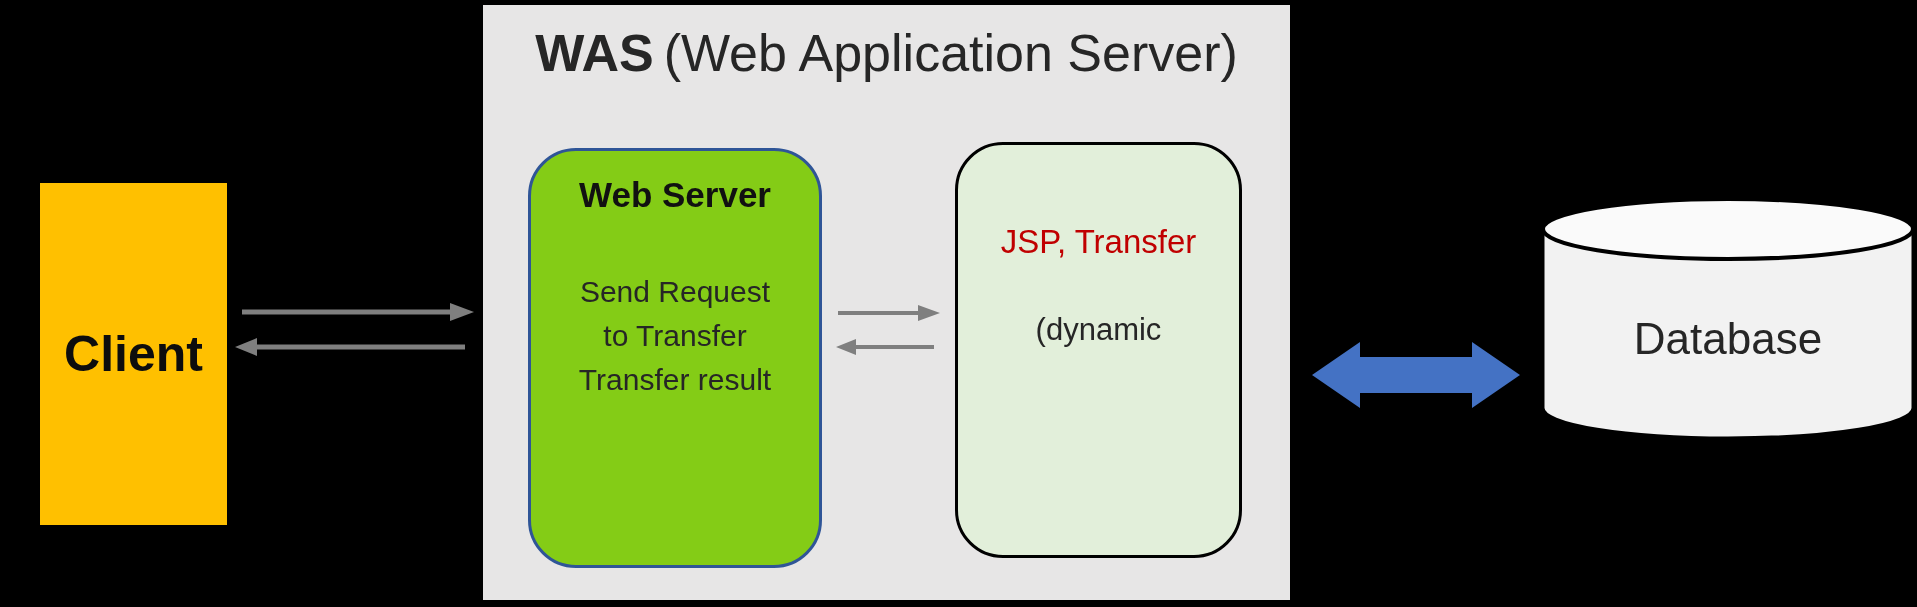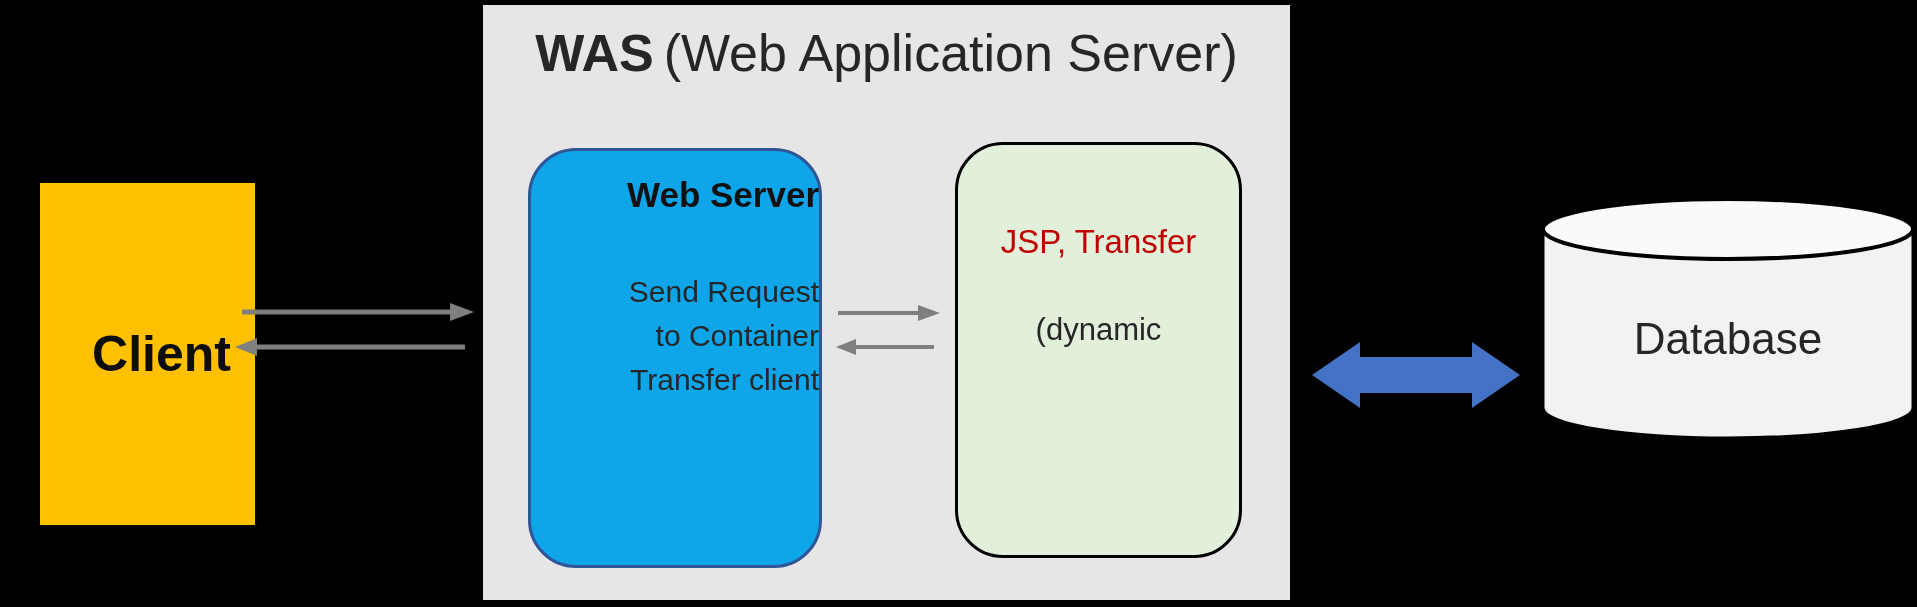--- a/index.html
+++ b/index.html
@@ -4,21 +4,21 @@
 <style>
   html,body{margin:0;padding:0;background:#000;}
   .canvas{
     position:relative;width:1917px;height:607px;background:#000;overflow:hidden;
     font-family:"Liberation Sans", sans-serif;
   }
   
   .client-box{
     position:absolute;left:40px;top:183px;width:187px;height:342px;
     background:#FFC000;display:flex;flex-direction:column;align-items:center;
-    justify-content:center;text-align:center;padding-left:28px;
+    justify-content:center;text-align:center;
   }
   .client-title{font-size:50px;font-weight:bold;color:#0d0d0d;line-height:56px;}
   .client-sub{margin-top:22px;font-size:32px;color:#1a1a1a;line-height:45px;}
   
   .was-box{
     position:absolute;left:483px;top:5px;width:807px;height:595px;
     background:#E7E6E6;
   }
   .was-title{
     margin-top:20px;text-align:center;font-size:52px;color:#262626;line-height:56px;
@@ -64,29 +64,29 @@
   <svg class="shape" style="left:233px;top:336px" width="236" height="22" viewBox="0 0 236 22">
     <polygon points="24,2 2,11 24,20" fill="#7F7F7F"></polygon>
     <line x1="24" y1="11" x2="232" y2="11" stroke-width="5" stroke="#7F7F7F"></line>
   </svg>
 
   <div class="was-box" style="background: rgb(231, 230, 230);">
     <div class="was-title">
       <span class="bold">WAS</span><span>(Web Application Server)</span>
     </div>
 
-    <div class="inner-box web-server-box" style="background: #0ea5e9; text-align: right;">
+    <div class="inner-box web-server-box" style="background: #84cc16;">
       <div class="box-title">Web Server</div>
       <div class="server-body">
         <div class="para">
           <div>Send Request</div>
-          <div>to Container</div>
+          <div>to Transfer</div>
         </div>
         <div class="para">
-          <div>Transfer client</div>
+          <div>Transfer result</div>
         </div>
       </div>
     </div>
 
     <div class="inner-box web-container-box" style="background: rgb(226, 239, 218);">
       <div class="tech-label">JSP, Transfer</div>
       <div class="dynamic-label">
         <div>(dynamic</div>
       </div>
     </div>

